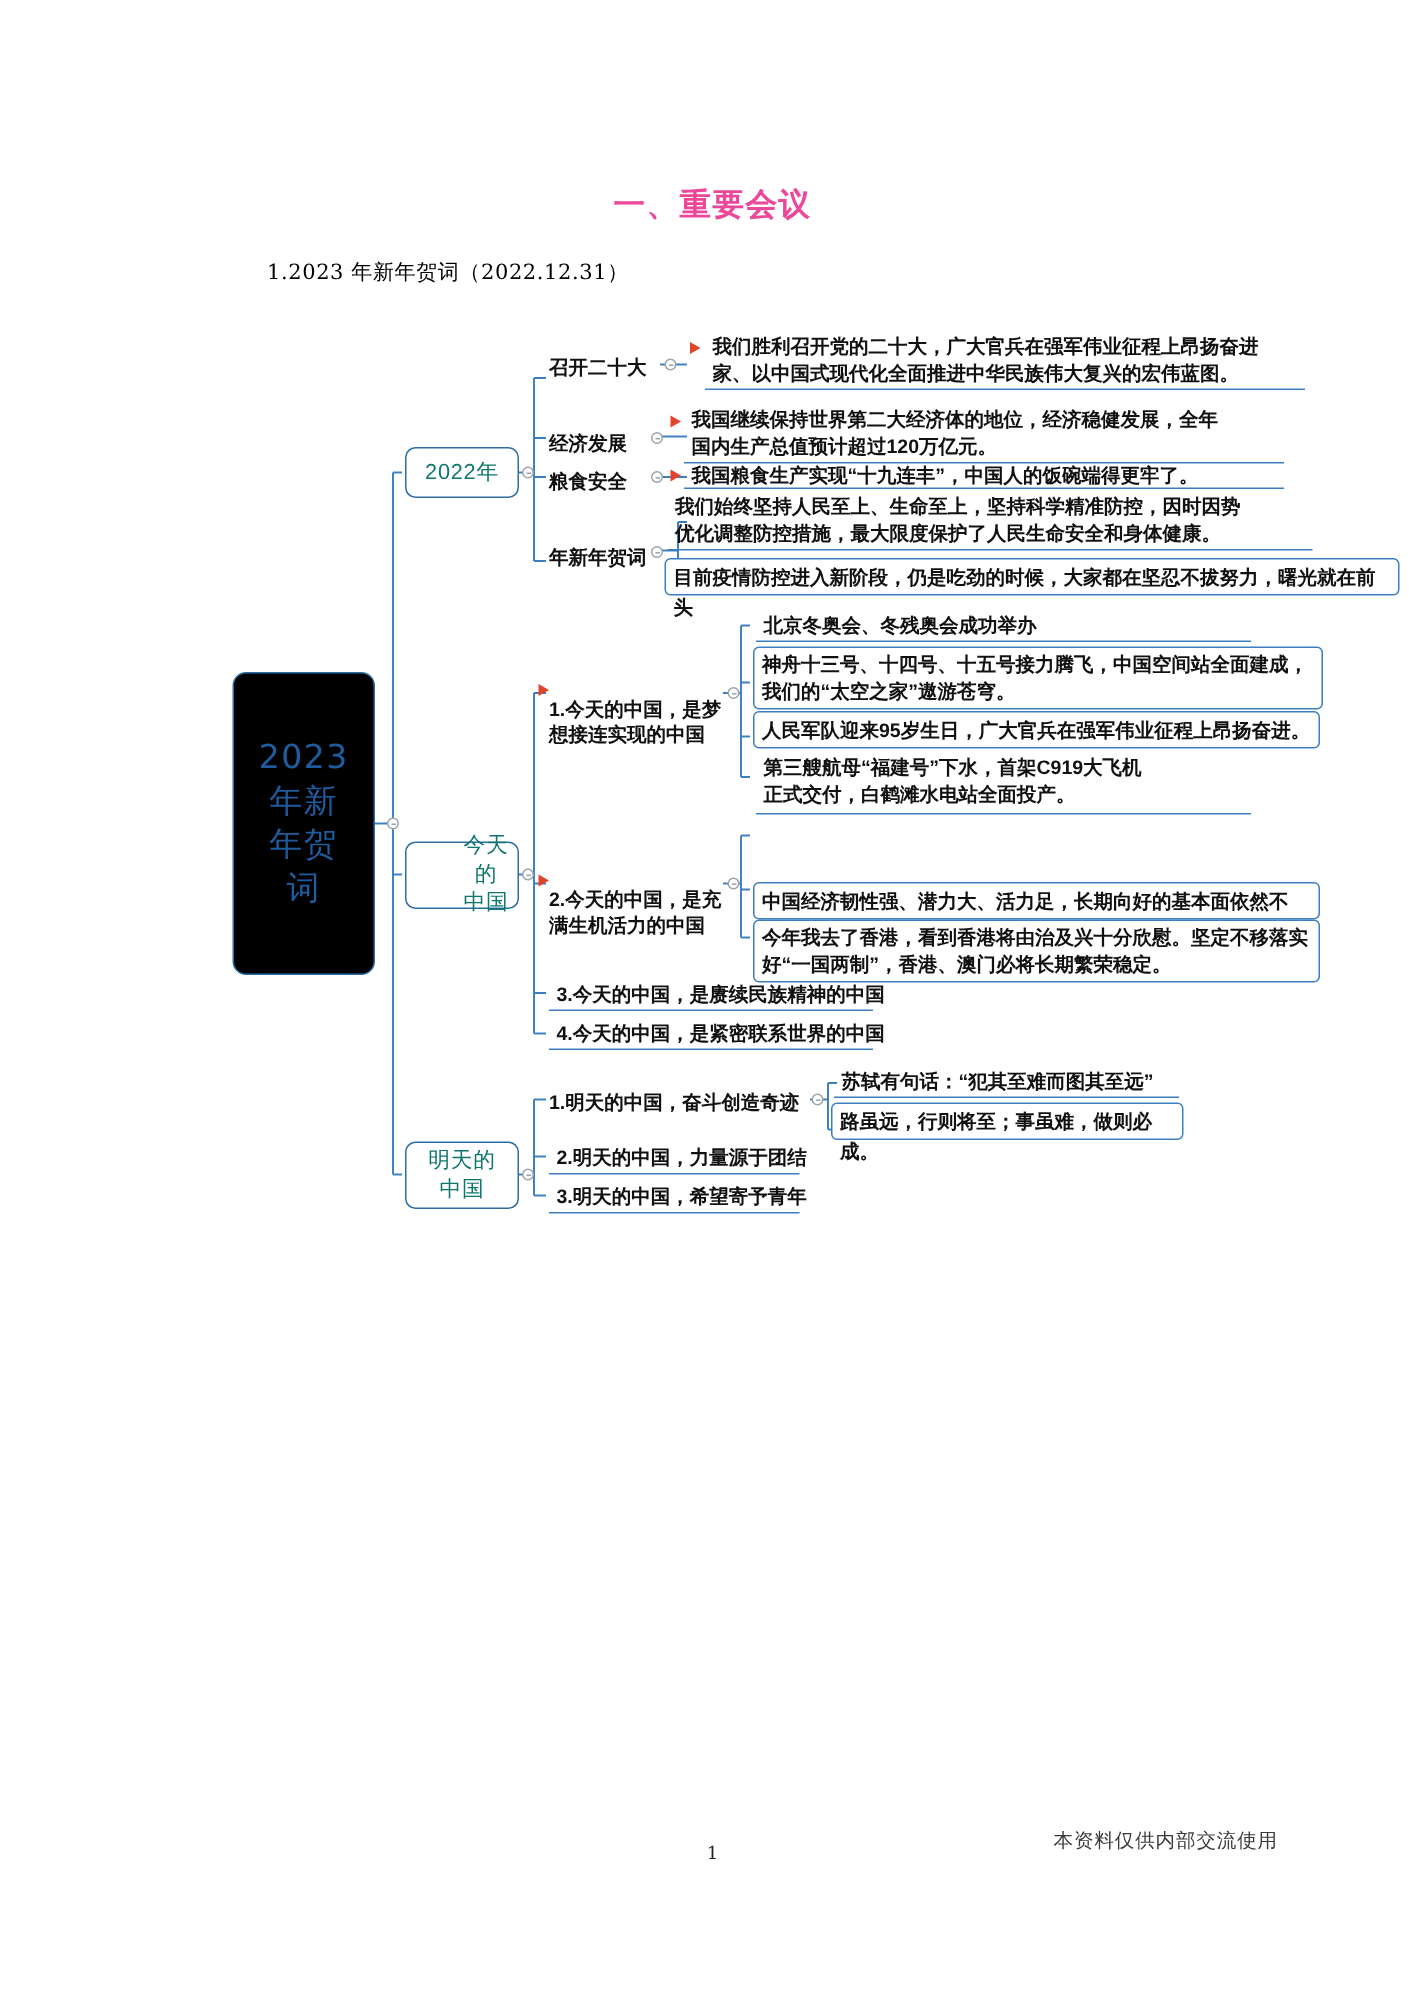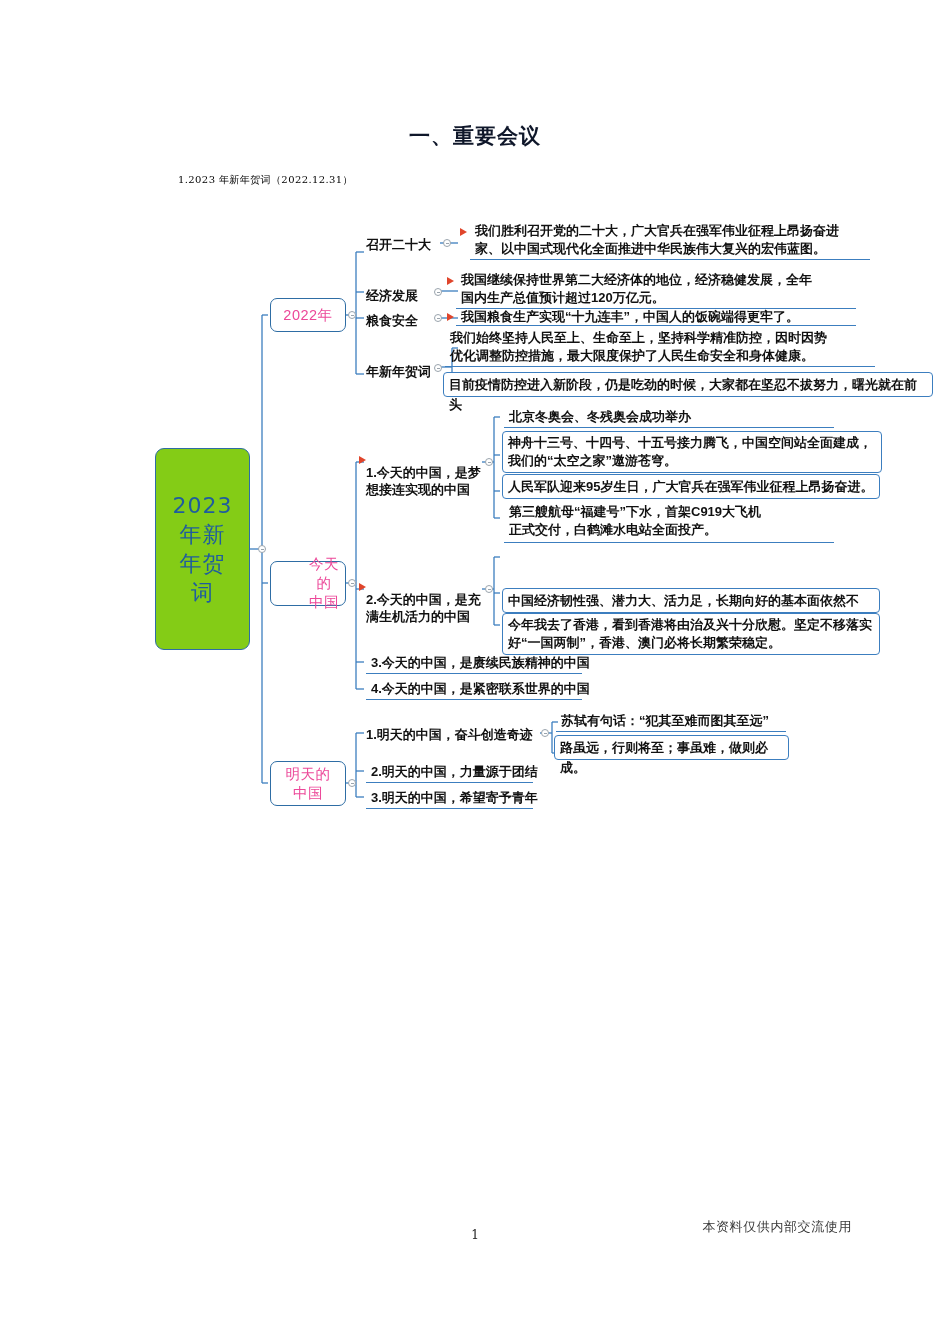--- a/index.html
+++ b/index.html
@@ -23,28 +23,28 @@
   .doc-title {
     position: absolute;
     left: 0;
     top: 122px;
     width: 950px;
     text-align: center;
     font-family: "DejaVu Serif", "Liberation Serif", serif;
     font-size: 21px;
     font-weight: bold;
     letter-spacing: 1px;
-    color: #0f172a;
+    color: #ec4899;
   }
   .doc-subtitle {
     position: absolute;
     left: 178px;
     top: 173px;
     font-family: "DejaVu Serif", "Liberation Serif", serif;
-    font-size: 10px;
+    font-size: 14px;
     color: #000;
     letter-spacing: 0.4px;
   }
 
   
   #mindmap {
     position: absolute;
     left: 0;
     top: 0;
     width: 950px;
@@ -60,38 +60,38 @@
 
   .node {
     position: absolute;
     box-sizing: border-box;
   }
 
   
   .root-node {
     border: 1.6px solid #2E6DA4;
     border-radius: 9px;
-    background: #84cc16;
+    background: #000000;
     color: #1F5C9E;
     display: flex;
     align-items: center;
     justify-content: center;
     text-align: center;
     font-size: 22px;
     line-height: 1.32;
     letter-spacing: 1px;
     font-family: "DejaVu Sans", "Liberation Sans", sans-serif;
   }
 
   
   .l1-node {
     border: 1.4px solid #2E6DA4;
     border-radius: 7px;
     background: #ffffff;
-    color: #ec4899;
+    color: #0f766e;
     display: flex;
     align-items: center;
     justify-content: center;
     text-align: center;
     font-size: 14.5px;
     line-height: 1.3;
     letter-spacing: 0.5px;
   }
 
   

